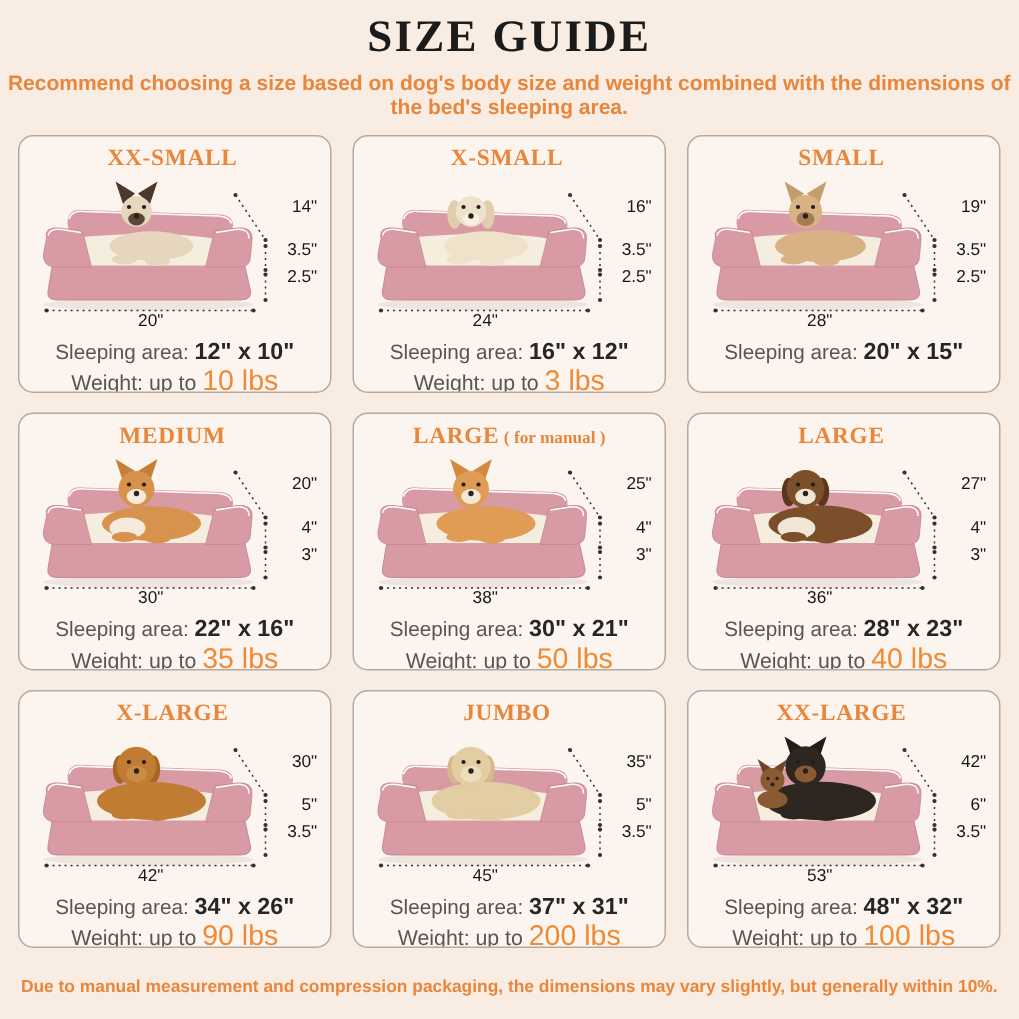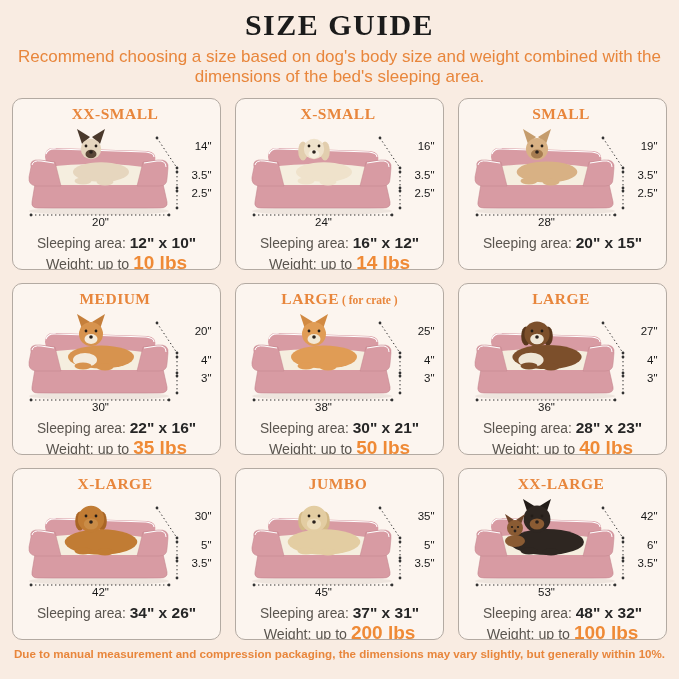--- a/index.html
+++ b/index.html
@@ -12,21 +12,21 @@
   body{
     width:679px;height:679px;overflow:hidden;
     background:var(--page-bg);
     font-family:"Liberation Sans",sans-serif;
   }
   .header{text-align:center;padding-top:8px;}
   .page-title{
     font-family:"Liberation Serif",serif;font-weight:bold;
     font-size:30px;color:#1b1b1b;letter-spacing:1.5px;line-height:1.1;
   }
-  .subtitle{margin-top:6px;font-size:17px;font-weight:normal;color:var(--accent);}
+  .subtitle{margin-top:6px;font-size:14px;font-weight:bold;color:var(--accent);}
   .grid{
     display:grid;grid-template-columns:repeat(3,209px);
     grid-auto-rows:172px;gap:13px 14px;justify-content:center;margin-top:11px;
   }
   .card{
     background:var(--card-bg);border:1px solid var(--card-border);border-radius:10px;
     padding:4px 8px 2px;display:flex;flex-direction:column;align-items:center;overflow:hidden;
   }
   .card-title{
     font-family:"Liberation Serif",serif;font-weight:bold;font-size:15.5px;
@@ -38,22 +38,22 @@
   .dim{
     position:absolute;font-size:11.5px;color:#181818;line-height:1;white-space:nowrap;
   }
   .dim-depth{right:1px;top:17px;}
   .dim-h1{right:1px;top:46px;}
   .dim-h2{right:1px;top:64px;}
   .dim-w{left:80px;top:93px;transform:translateX(-50%);}
   .sleep-line{margin-top:6px;font-size:13.8px;color:var(--text-gray);white-space:nowrap;}
   .sleep-line .val{font-size:15.5px;font-weight:bold;color:var(--text-dark);}
   .weight-line{margin-top:0px;font-size:14.2px;color:var(--text-gray);white-space:nowrap;}
-  .weight-line .wval{font-size:19px;font-weight:bold;color:var(--weight-orange);}
-  .footnote{text-align:center;margin-top:7px;font-size:11.6px;font-weight:bold;color:var(--accent);}
+  .weight-line .wval{font-size:19px;font-weight:normal;color:var(--weight-orange);}
+  .footnote{text-align:center;margin-top:19px;font-size:11.6px;font-weight:bold;color:var(--accent);}
 </style>
 </head>
 <body>
 
 <div class="header">
   <div class="page-title">SIZE GUIDE</div>
   <div class="subtitle">Recommend choosing a size based on dog's body size and weight combined with the dimensions of the bed's sleeping area.</div>
 </div>
 
 <div class="grid">
@@ -137,21 +137,21 @@
           <line x1="10" y1="91" x2="148" y2="91" stroke="#333333" stroke-width="1" stroke-dasharray="1.4 2.6"></line>
           <circle cx="10" cy="91" r="1.4" fill="#333333"></circle>
           <circle cx="148" cy="91" r="1.4" fill="#333333"></circle>
         </svg>
       <span class="dim dim-depth">16"</span>
       <span class="dim dim-h1">3.5"</span>
       <span class="dim dim-h2">2.5"</span>
       <span class="dim dim-w">24"</span>
     </div>
     <div class="sleep-line"><span class="lbl">Sleeping area:</span> <span class="val">16" x 12"</span></div>
-    <div class="weight-line"><span class="lbl">Weight: up to</span> <span class="wval">14 lbs</span></div>
+    <div class="weight-line"><span class="lbl">Weight: up to</span> <span class="wval">3 lbs</span></div>
   </div>
 
   <div class="card">
     <div class="card-title"><span class="t">SMALL</span><span class="suffix"></span></div>
     <div class="illus">
       <svg width="192" height="104" viewBox="0 0 192 104">
           <ellipse cx="78" cy="87" rx="70" ry="4" fill="rgba(120,90,80,0.10)"></ellipse>
           <path d="M14,60 L142,60 L146,78 Q147,84 139,84 L17,84 Q10,84 11,78 Z" fill="#D89BA3" stroke="#C2848D" stroke-width="0.6"></path>
           <path d="M30,38 L126,38 L140,61 L18,61 Z" fill="#F5EEDF"></path>
           <path d="M24,33 Q24,23 34,24 L126,27 Q136,28 134,37 L132,45 Q110,40 78,40 Q48,40 26,43 Z" fill="#D89BA3"></path>
@@ -231,21 +231,21 @@
       <span class="dim dim-depth">20"</span>
       <span class="dim dim-h1">4"</span>
       <span class="dim dim-h2">3"</span>
       <span class="dim dim-w">30"</span>
     </div>
     <div class="sleep-line"><span class="lbl">Sleeping area:</span> <span class="val">22" x 16"</span></div>
     <div class="weight-line"><span class="lbl">Weight: up to</span> <span class="wval">35 lbs</span></div>
   </div>
 
   <div class="card">
-    <div class="card-title"><span class="t">LARGE</span><span class="suffix">( for crate )</span></div>
+    <div class="card-title"><span class="t">LARGE</span><span class="suffix">( for manual )</span></div>
     <div class="illus">
       <svg width="192" height="104" viewBox="0 0 192 104">
           <ellipse cx="78" cy="87" rx="70" ry="4" fill="rgba(120,90,80,0.10)"></ellipse>
           <path d="M14,60 L142,60 L146,78 Q147,84 139,84 L17,84 Q10,84 11,78 Z" fill="#D89BA3" stroke="#C2848D" stroke-width="0.6"></path>
           <path d="M30,38 L126,38 L140,61 L18,61 Z" fill="#F5EEDF"></path>
           <path d="M24,33 Q24,23 34,24 L126,27 Q136,28 134,37 L132,45 Q110,40 78,40 Q48,40 26,43 Z" fill="#D89BA3"></path>
           <path d="M25,30 Q27,24 35,25 L125,28 Q133,29 133,33" fill="none" stroke="#FFFFFF" stroke-width="1.1"></path>
           <path d="M61,20 L56,5 L69,13 Z" fill="#D28A42"></path>
           <path d="M79,20 L84,5 L71,13 Z" fill="#D28A42"></path>
           <ellipse cx="80" cy="48" rx="33" ry="11.5" fill="#E09C55"></ellipse>
@@ -363,20 +363,21 @@
           <line x1="10" y1="91" x2="148" y2="91" stroke="#333333" stroke-width="1" stroke-dasharray="1.4 2.6"></line>
           <circle cx="10" cy="91" r="1.4" fill="#333333"></circle>
           <circle cx="148" cy="91" r="1.4" fill="#333333"></circle>
         </svg>
       <span class="dim dim-depth">30"</span>
       <span class="dim dim-h1">5"</span>
       <span class="dim dim-h2">3.5"</span>
       <span class="dim dim-w">42"</span>
     </div>
     <div class="sleep-line"><span class="lbl">Sleeping area:</span> <span class="val">34" x 26"</span></div>
+    <div class="weight-line"><span class="lbl">Weight: up to</span> <span class="wval">90 lbs</span></div>
   </div>
 
   <div class="card">
     <div class="card-title"><span class="t">JUMBO</span><span class="suffix"></span></div>
     <div class="illus">
       <svg width="192" height="104" viewBox="0 0 192 104">
           <ellipse cx="78" cy="87" rx="70" ry="4" fill="rgba(120,90,80,0.10)"></ellipse>
           <path d="M14,60 L142,60 L146,78 Q147,84 139,84 L17,84 Q10,84 11,78 Z" fill="#D89BA3" stroke="#C2848D" stroke-width="0.6"></path>
           <path d="M30,38 L126,38 L140,61 L18,61 Z" fill="#F5EEDF"></path>
           <path d="M24,33 Q24,23 34,24 L126,27 Q136,28 134,37 L132,45 Q110,40 78,40 Q48,40 26,43 Z" fill="#D89BA3"></path>

